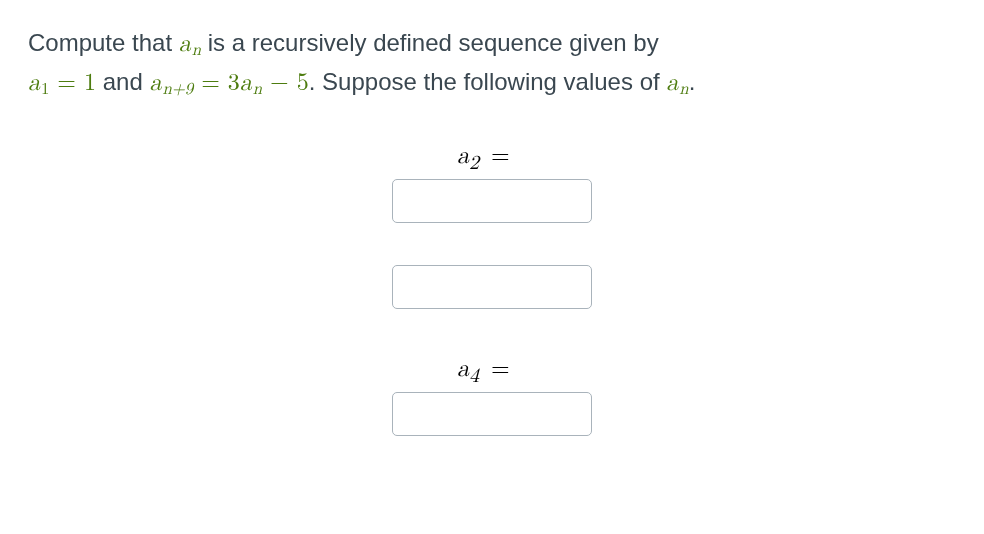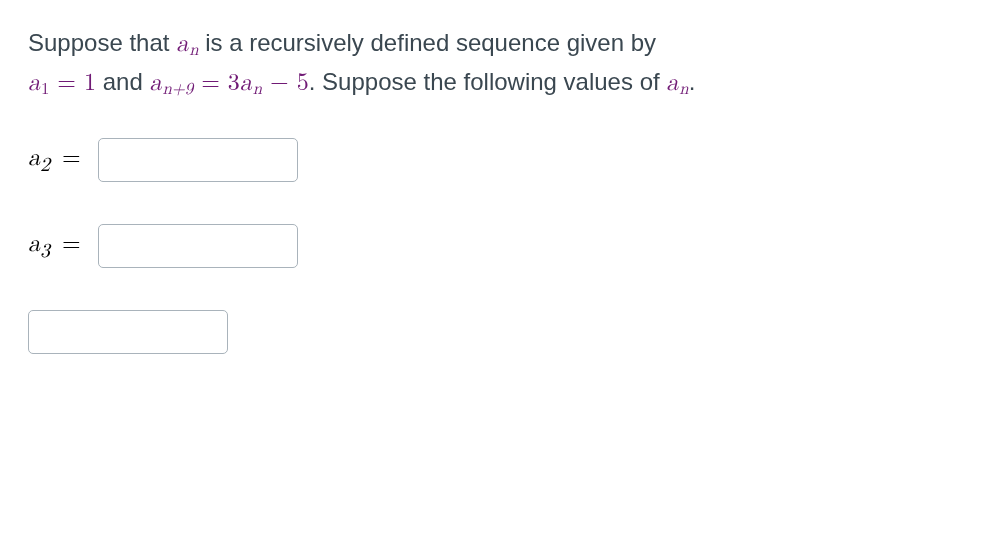--- a/index.html
+++ b/index.html
@@ -15,35 +15,36 @@
       width: 984px;
       height: 534px;
       line-height: 1.55;
     }
     .prompt {
       margin-bottom: 36px;
     }
     .math {
       font-family: "Cambria Math", "Latin Modern Math", "STIX Two Math", Georgia, serif;
       font-style: italic;
-      color: #701a75;
+      color: #4d7c0f;
     }
     .math .up {
       font-style: normal;
     }
     .math sub {
       font-size: 0.70em;
       font-style: italic;
       vertical-align: -4px;
       padding-left: 1px;
     }
     .row {
       display: flex;
       align-items: center;
       margin-bottom: 42px;
+      flex-direction: column;
     }
     .row-label {
       font-family: "Cambria Math", "Latin Modern Math", "STIX Two Math", Georgia, serif;
       font-style: italic;
       color: #000;
       font-size: 24px;
       min-width: 70px;
       padding-right: 10px;
       white-space: nowrap;
     }
@@ -59,29 +60,29 @@
       background: #fff;
       font-size: 20px;
       padding: 4px 10px;
       outline: none;
     }
   </style>
 </head>
 <body>
 
 <div class="prompt">
-  <span>Suppose that </span><span class="math"><span>a</span><sub>n</sub></span><span> is a recursively defined sequence given by </span><br>
+  <span>Compute that </span><span class="math"><span>a</span><sub>n</sub></span><span> is a recursively defined sequence given by </span><br>
   <span class="math"><span>a</span><sub class="up">1</sub><span class="up"> = 1</span></span><span> and </span><span class="math"><span>a</span><sub>n+9</sub><span class="up"> = 3</span><span>a</span><sub>n</sub><span class="up"> − 5</span></span><span>. Suppose the following values of </span><span class="math"><span>a</span><sub>n</sub></span><span>.</span>
 </div>
 
 <div class="row">
   <span class="row-label"><span>a</span><sub class="up">2</sub><span class="eq"> =</span></span>
   <input type="text" class="answer-input" value="" style="">
 </div>
 
 <div class="row">
-  <span class="row-label"><span>a</span><sub class="up">3</sub><span class="eq"> =</span></span>
   <input type="text" class="answer-input" value="" style="">
 </div>
 
 <div class="row">
+  <span class="row-label"><span>a</span><sub class="up">4</sub><span class="eq"> =</span></span>
   <input type="text" class="answer-input" value="" style="">
 </div>
 
 </body></html>

